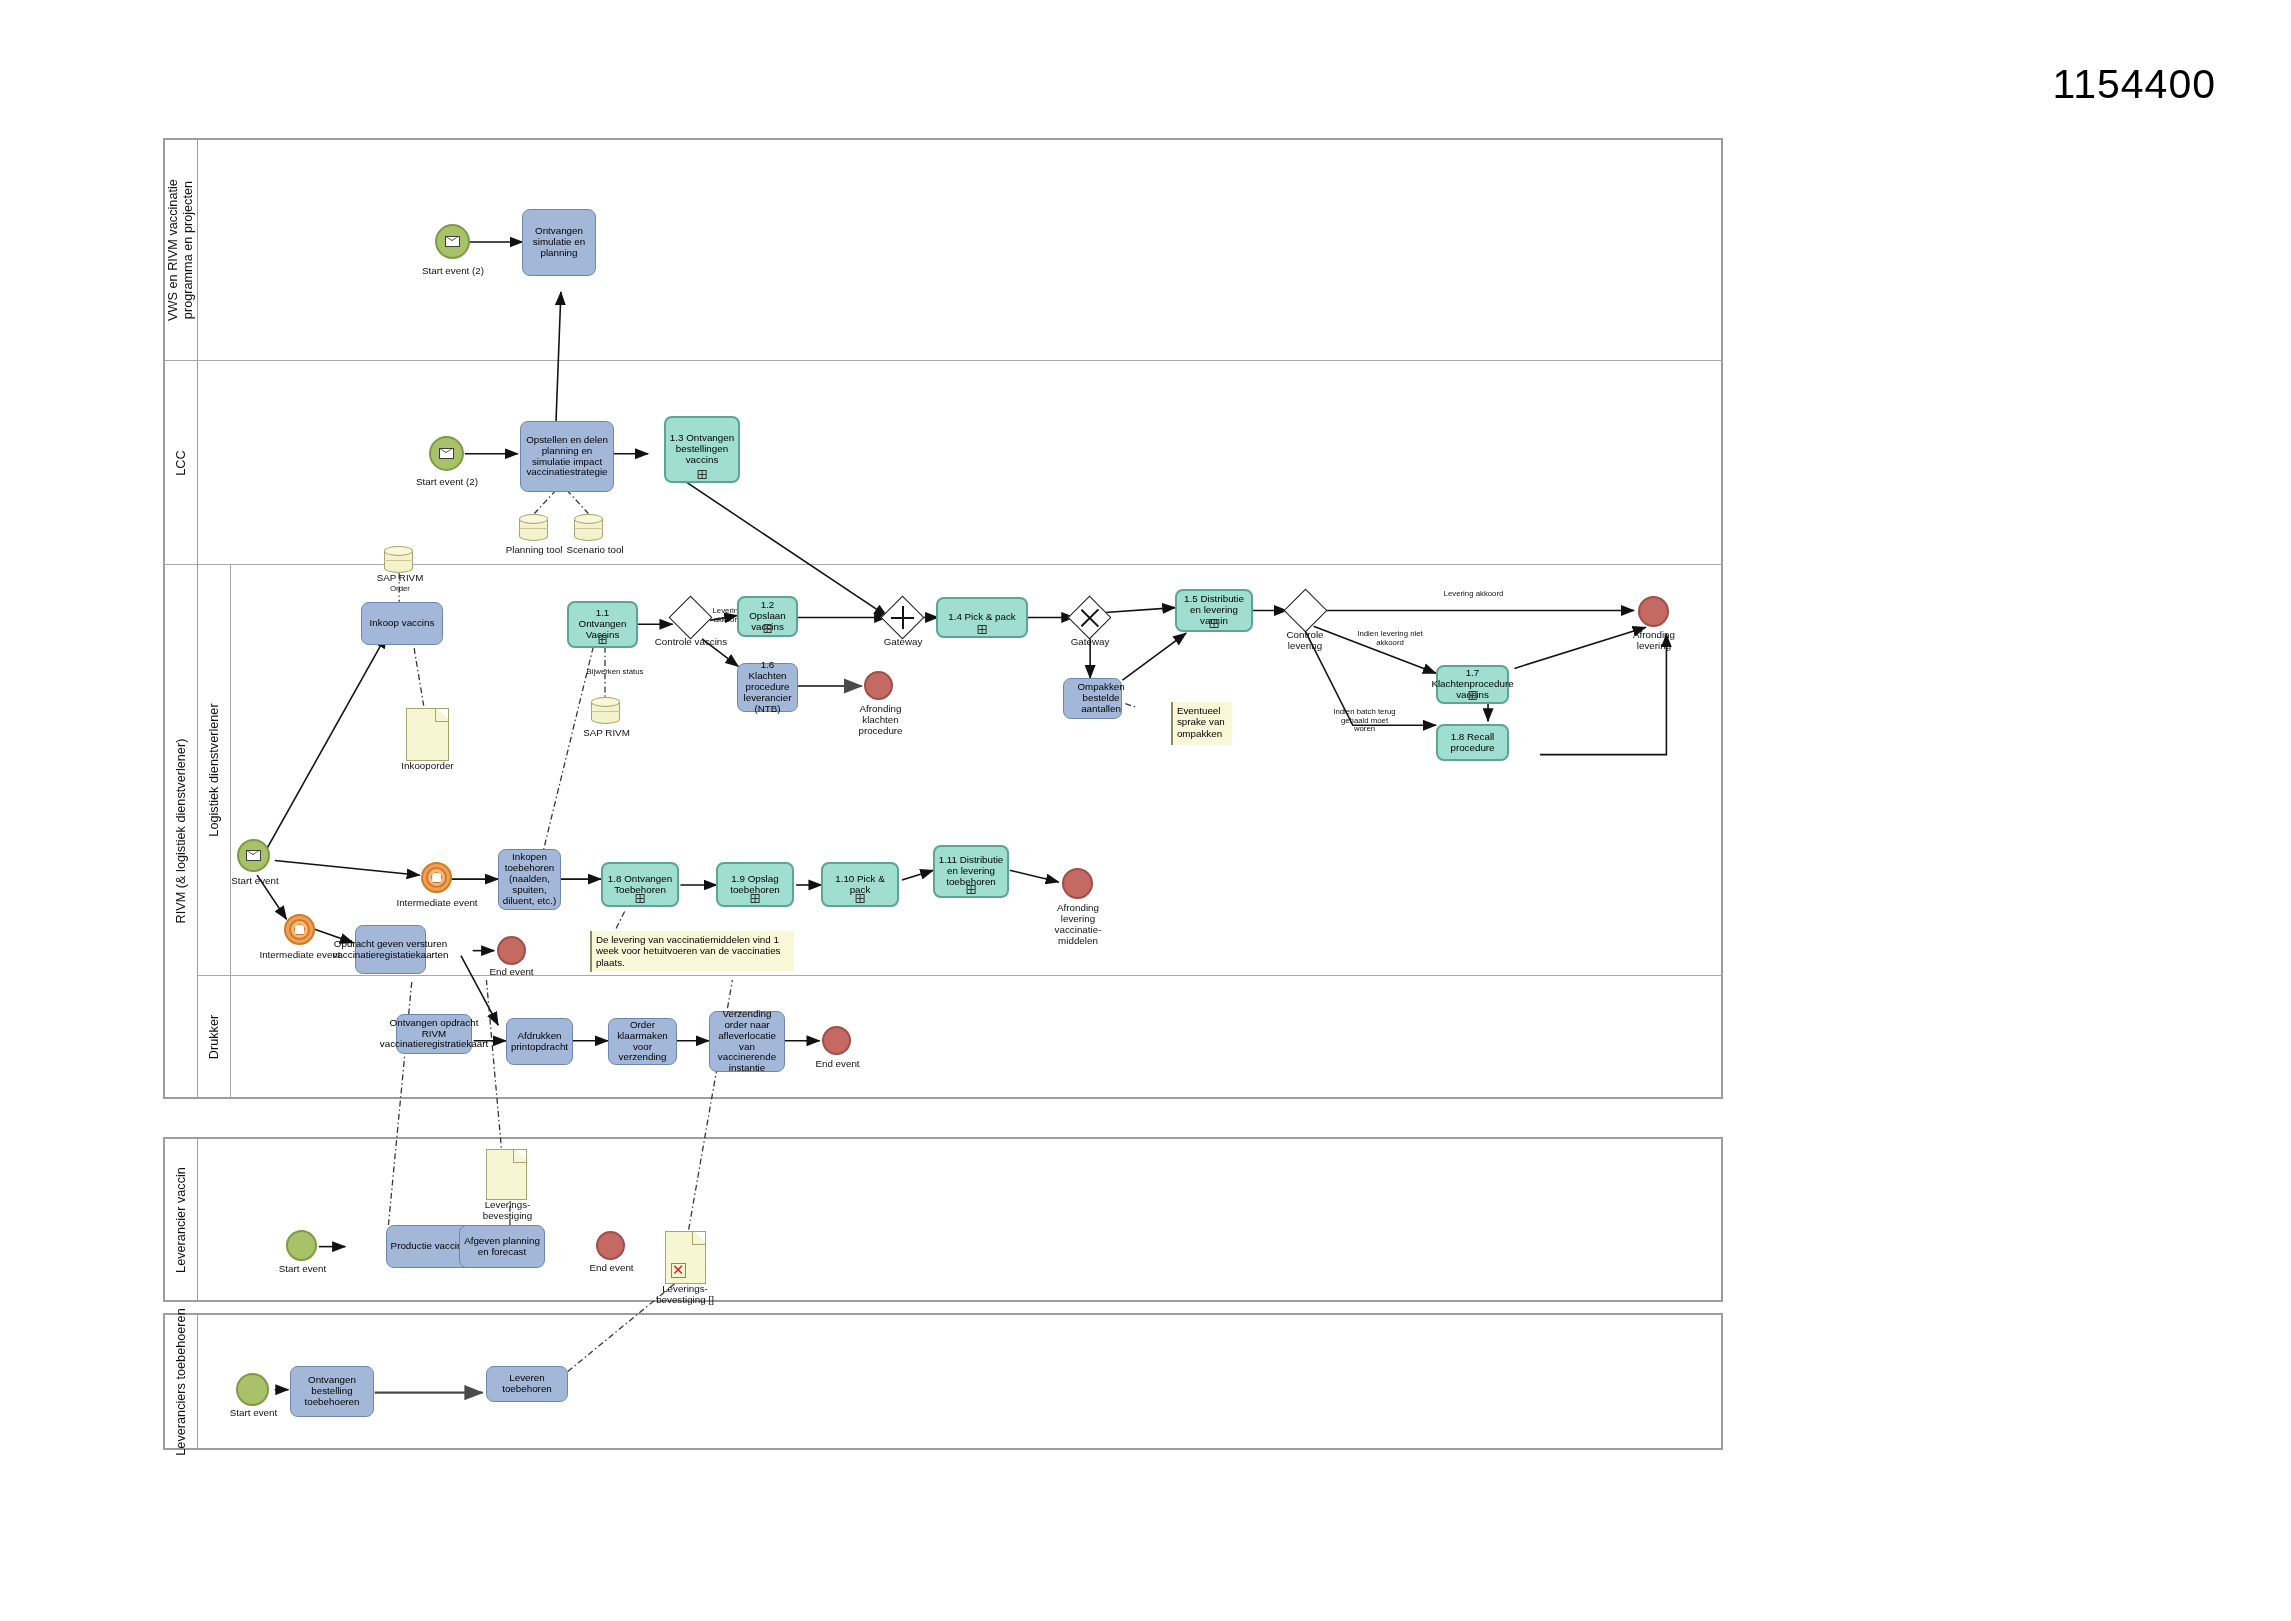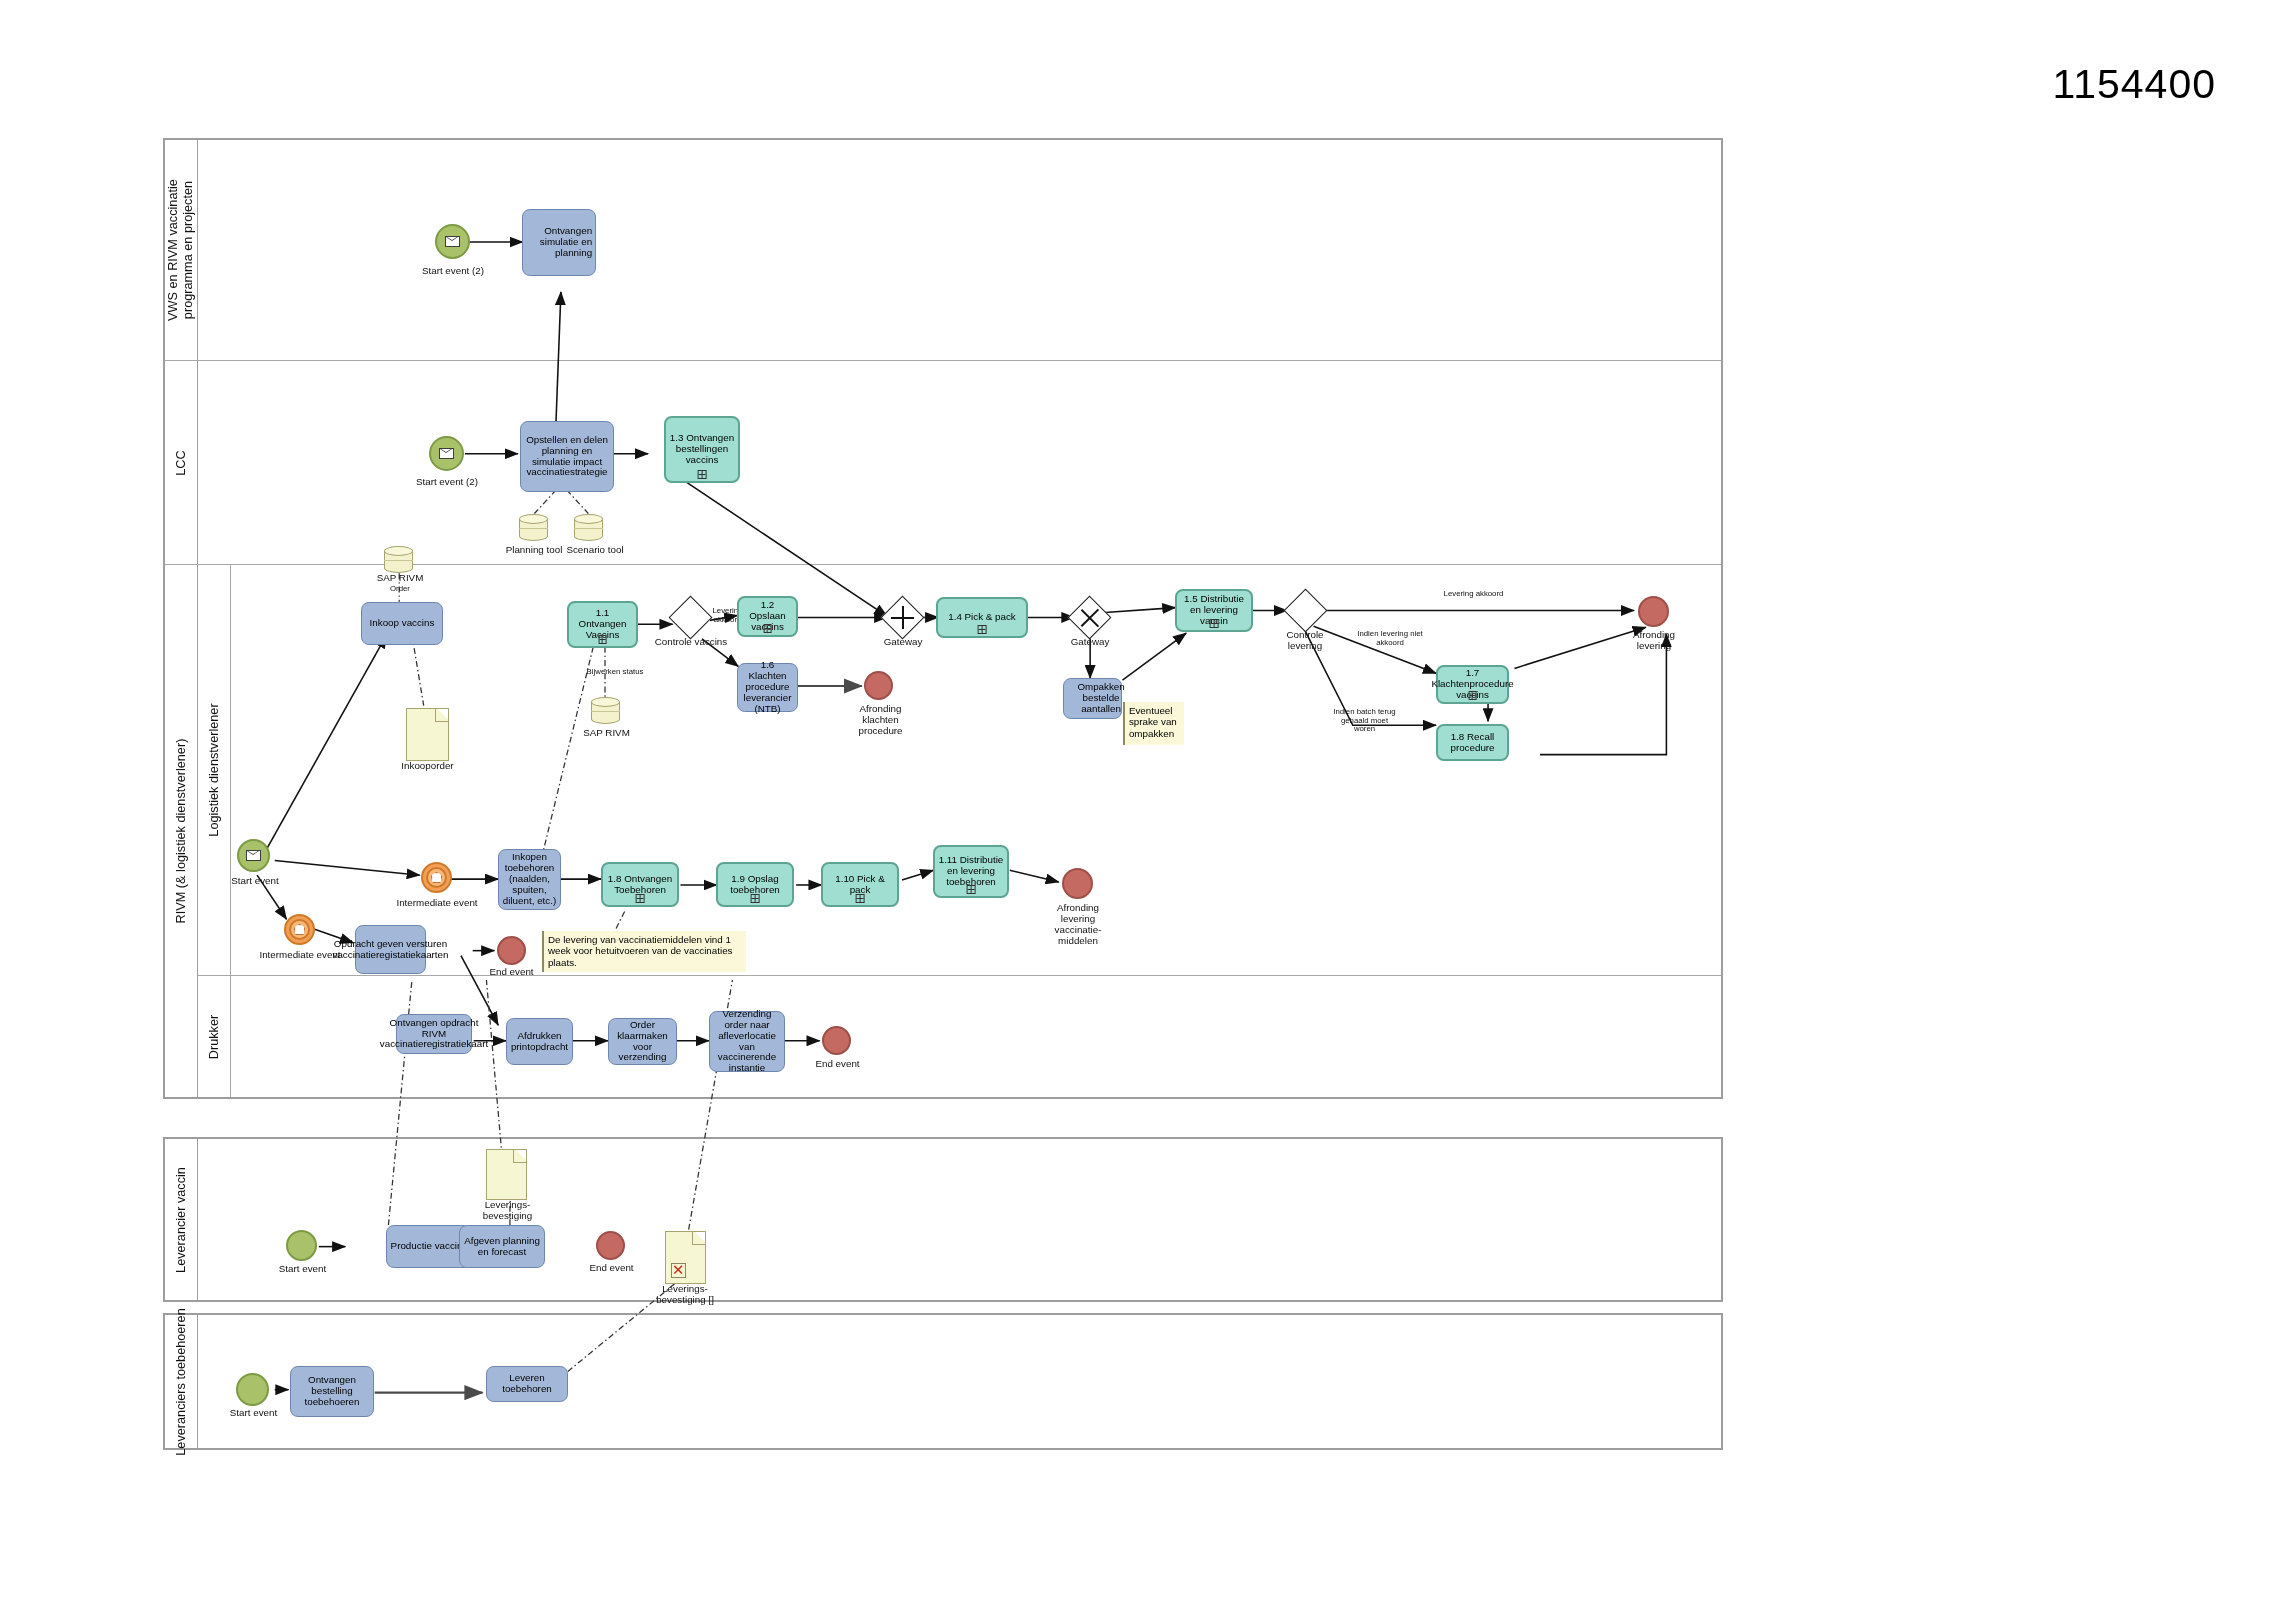--- a/index.html
+++ b/index.html
@@ -68,21 +68,21 @@
 
   .doc{position:absolute;background:#f7f6d2;border:1px solid #a8a471;z-index:6;}
   .doc .fold{position:absolute;right:0;top:0;width:0;height:0;
         border-left:10.8px solid transparent;border-top:10.8px solid #ffffff;}
   .doc .foldline{position:absolute;right:0;top:0;width:11.8px;height:11.8px;
         border-left:1px solid #a8a471;border-bottom:1px solid #a8a471;transform:skew(0deg);}
   .doc .xmark{position:absolute;left:4.9px;bottom:4.9px;width:12.7px;height:12.7px;color:#cc2b1e;
         font-size:14.7px;line-height:12.7px;text-align:center;border:1px solid #8a8760;background:#f7f6d2;}
 
   .note{position:absolute;background:#faf8d8;border-left:2px solid #8c8a5e;
-        font-size:9.8px;line-height:1.18;padding:2.9px 3.9px;z-index:7;box-sizing:border-box;}
+        font-size:9.8px;line-height:1.18;padding:2.9px 3.9px;z-index:7;box-sizing:border-box;margin-left:48px;}
 
   .cap{position:absolute;font-size:9.8px;line-height:1.12;text-align:center;z-index:6;color:#111;}
   .cap.small{font-size:7.8px;}
 
   svg#wires{position:absolute;left:0;top:0;width:2292px;height:1621px;z-index:3;pointer-events:none;}
   svg#wires .sf{stroke:#111;stroke-width:1.6;fill:none;}
   svg#wires .mf{stroke:#4a4a4a;stroke-width:2.2;fill:none;}
   svg#wires .as{stroke:#333;stroke-width:1.3;fill:none;stroke-dasharray:6 3 1.5 3;}
 </style>
 </head>
@@ -247,21 +247,21 @@
 
     <path class="sf" d="M280,1418 L294,1418" marker-end="url(#ah)"></path>
     <path class="mf" d="M382,1421 L492,1421" marker-end="url(#ahg)"></path>
   </svg>
 
   <div class="ev startmsg" style="left:435px;top:224px;width:35px;height:35px;">
     <span class="envelope"></span>
   </div>
   <div class="cap" style="left:396px;top:266px;width:114px;">Start event (2)</div>
 
-  <div class="task blue" style="left:522px;top:209px;width:74px;height:67px;text-align:right;">
+  <div class="task blue" style="left:522px;top:209px;width:74px;height:67px;">
     <span class="tlabel">Ontvangen simulatie en planning</span>
   </div>
 
   <div class="ev startmsg" style="left:429px;top:436px;width:35px;height:35px;">
     <span class="envelope"></span>
   </div>
   <div class="cap" style="left:390px;top:477px;width:114px;">Start event (2)</div>
 
   <div class="task blue" style="left:520px;top:421px;width:94px;height:71px;">
     <span class="tlabel">Opstellen en delen planning en simulatie impact vaccinatiestrategie</span>

